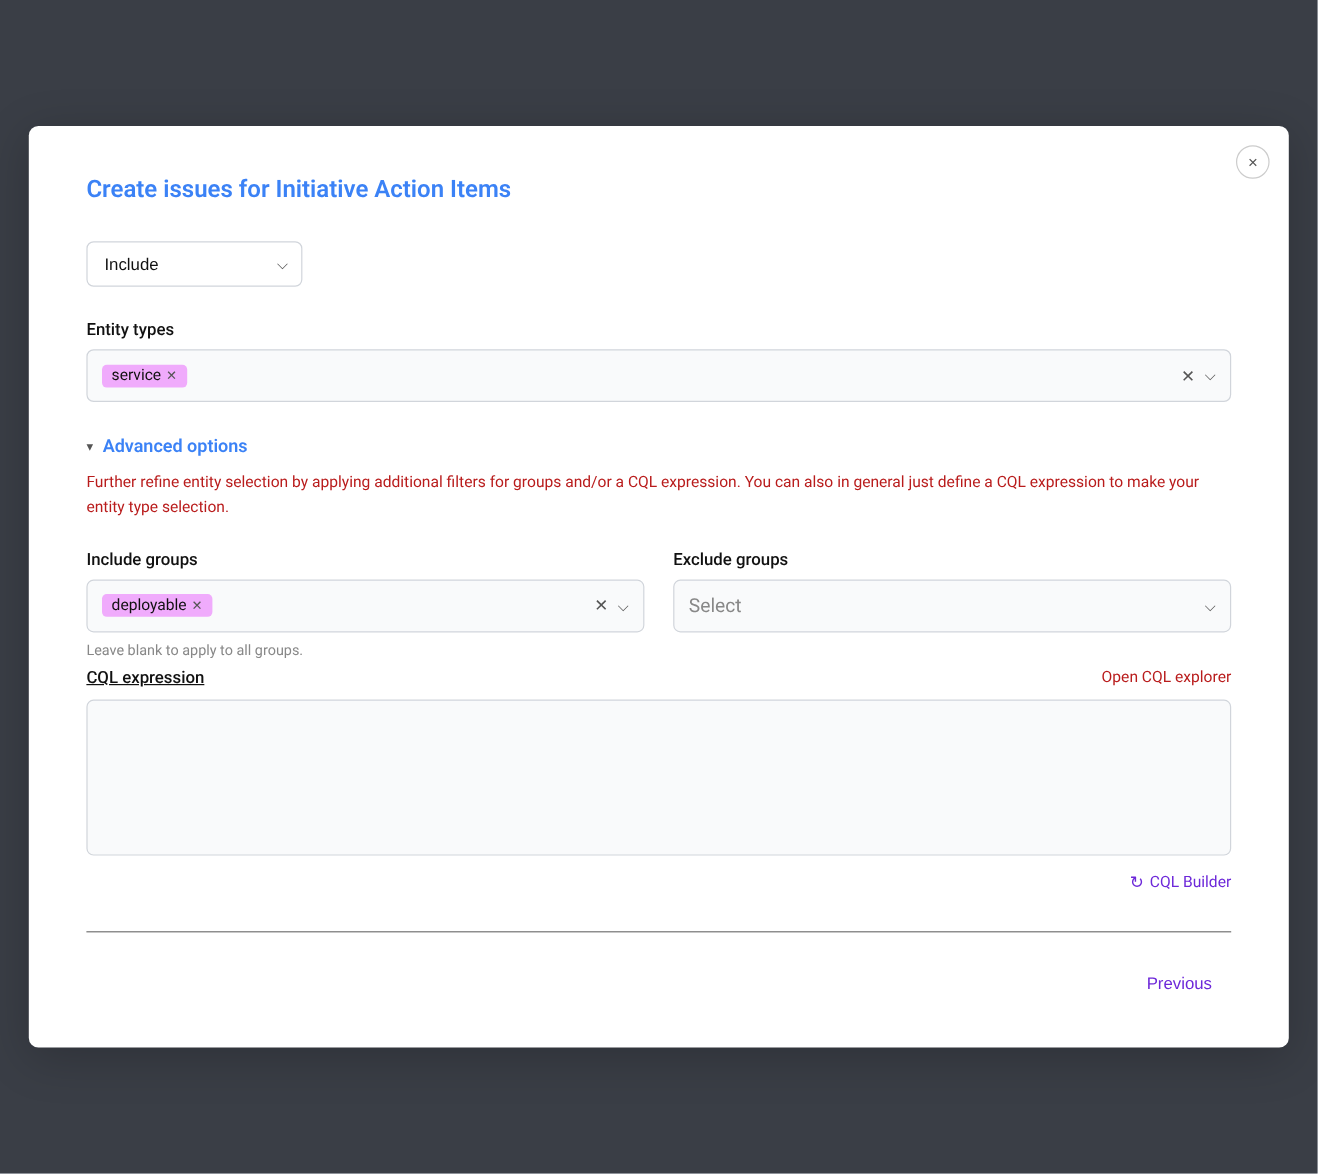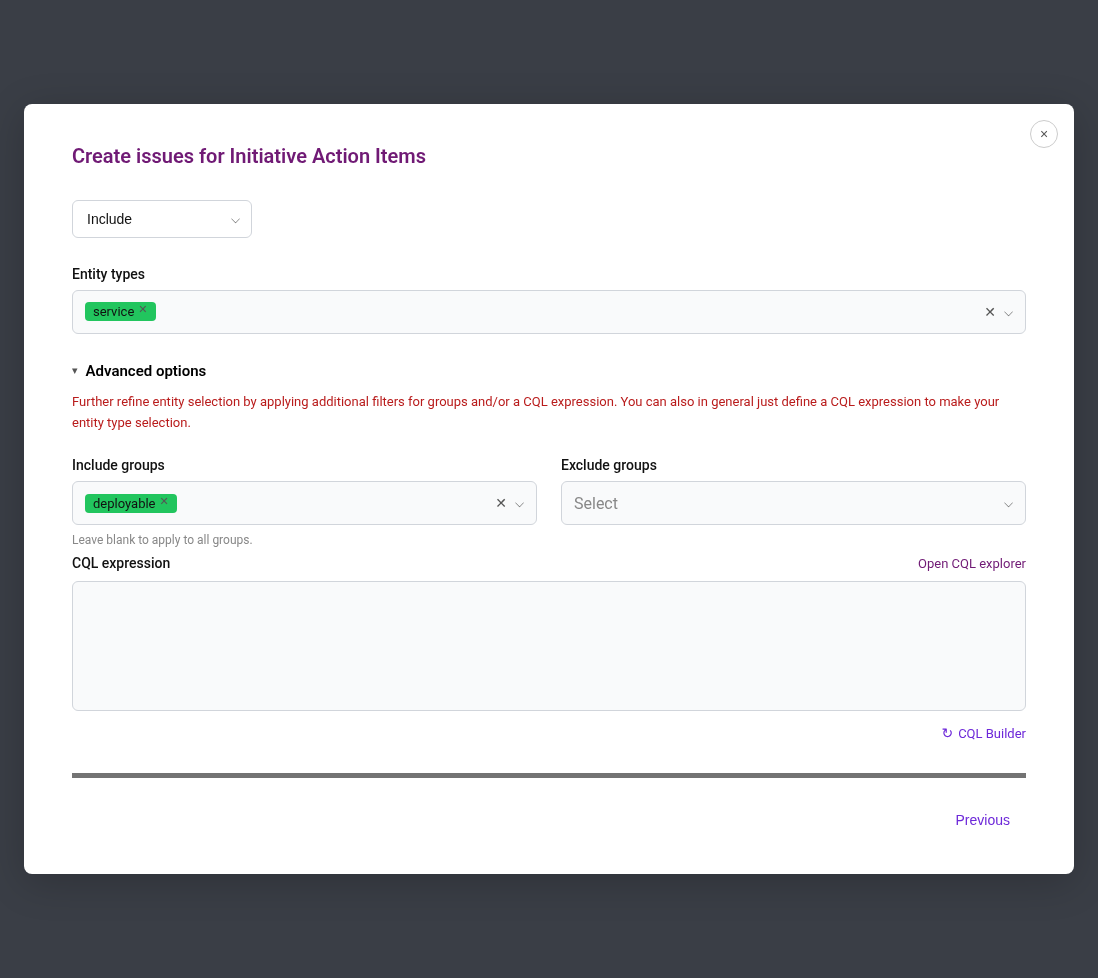--- a/index.html
+++ b/index.html
@@ -45,21 +45,21 @@
       display: flex;
       align-items: center;
       justify-content: center;
       font-size: 14px;
       color: #555;
     }
 
     .modal-title {
       font-size: 20px;
       font-weight: 600;
-      color: #701a75;
+      color: #3b82f6;
       margin-bottom: 32px;
     }
 
     .field-group {
       margin-bottom: 28px;
     }
 
     .field-label {
       font-size: 14px;
       font-weight: 500;
@@ -104,22 +104,23 @@
       border: 1.5px solid #d1d5db;
       border-radius: 6px;
       padding: 6px 12px;
       min-height: 44px;
       background: #f9fafb;
       width: 100%;
     }
 
     .tag {
       display: flex;
+      align-items: center;
       gap: 4px;
-      background: #22c55e;
+      background: #f0abfc;
       border-radius: 4px;
       padding: 2px 8px;
       font-size: 13px;
       color: #111;
     }
 
     .tag-remove {
       cursor: pointer;
       color: #555;
       font-size: 11px;
@@ -154,21 +155,21 @@
     }
 
     .advanced-options-chevron {
       color: #555;
       font-size: 11px;
     }
 
     .advanced-options-label {
       font-size: 15px;
       font-weight: 600;
-      color: #000000;
+      color: #3b82f6;
     }
 
     .advanced-options-desc {
       font-size: 13px;
       color: #b91c1c;
       line-height: 1.6;
       margin-bottom: 24px;
     }
 
     .two-col {
@@ -189,25 +190,26 @@
       display: flex;
       align-items: center;
       justify-content: space-between;
       margin-bottom: 10px;
     }
 
     .cql-label {
       font-size: 14px;
       font-weight: 500;
       color: #111;
+      text-decoration: underline;
     }
 
     .open-cql-link {
       font-size: 13px;
-      color: #701a75;
+      color: #b91c1c;
       cursor: pointer;
       text-decoration: none;
     }
 
     .cql-textarea {
       width: 100%;
       height: 130px;
       border: 1.5px solid #d1d5db;
       border-radius: 6px;
       background: #f9fafb;
@@ -234,21 +236,21 @@
       display: flex;
       align-items: center;
       gap: 5px;
     }
 
     .footer-actions {
       display: flex;
       justify-content: flex-end;
       align-items: center;
       gap: 16px;
-      border-top: 5px solid #737373;
+      border-top: 1px solid #737373;
       padding-top: 24px;
     }
 
     .btn-previous {
       background: none;
       border: none;
       color: #6d28d9;
       font-size: 14px;
       font-weight: 500;
       cursor: pointer;

